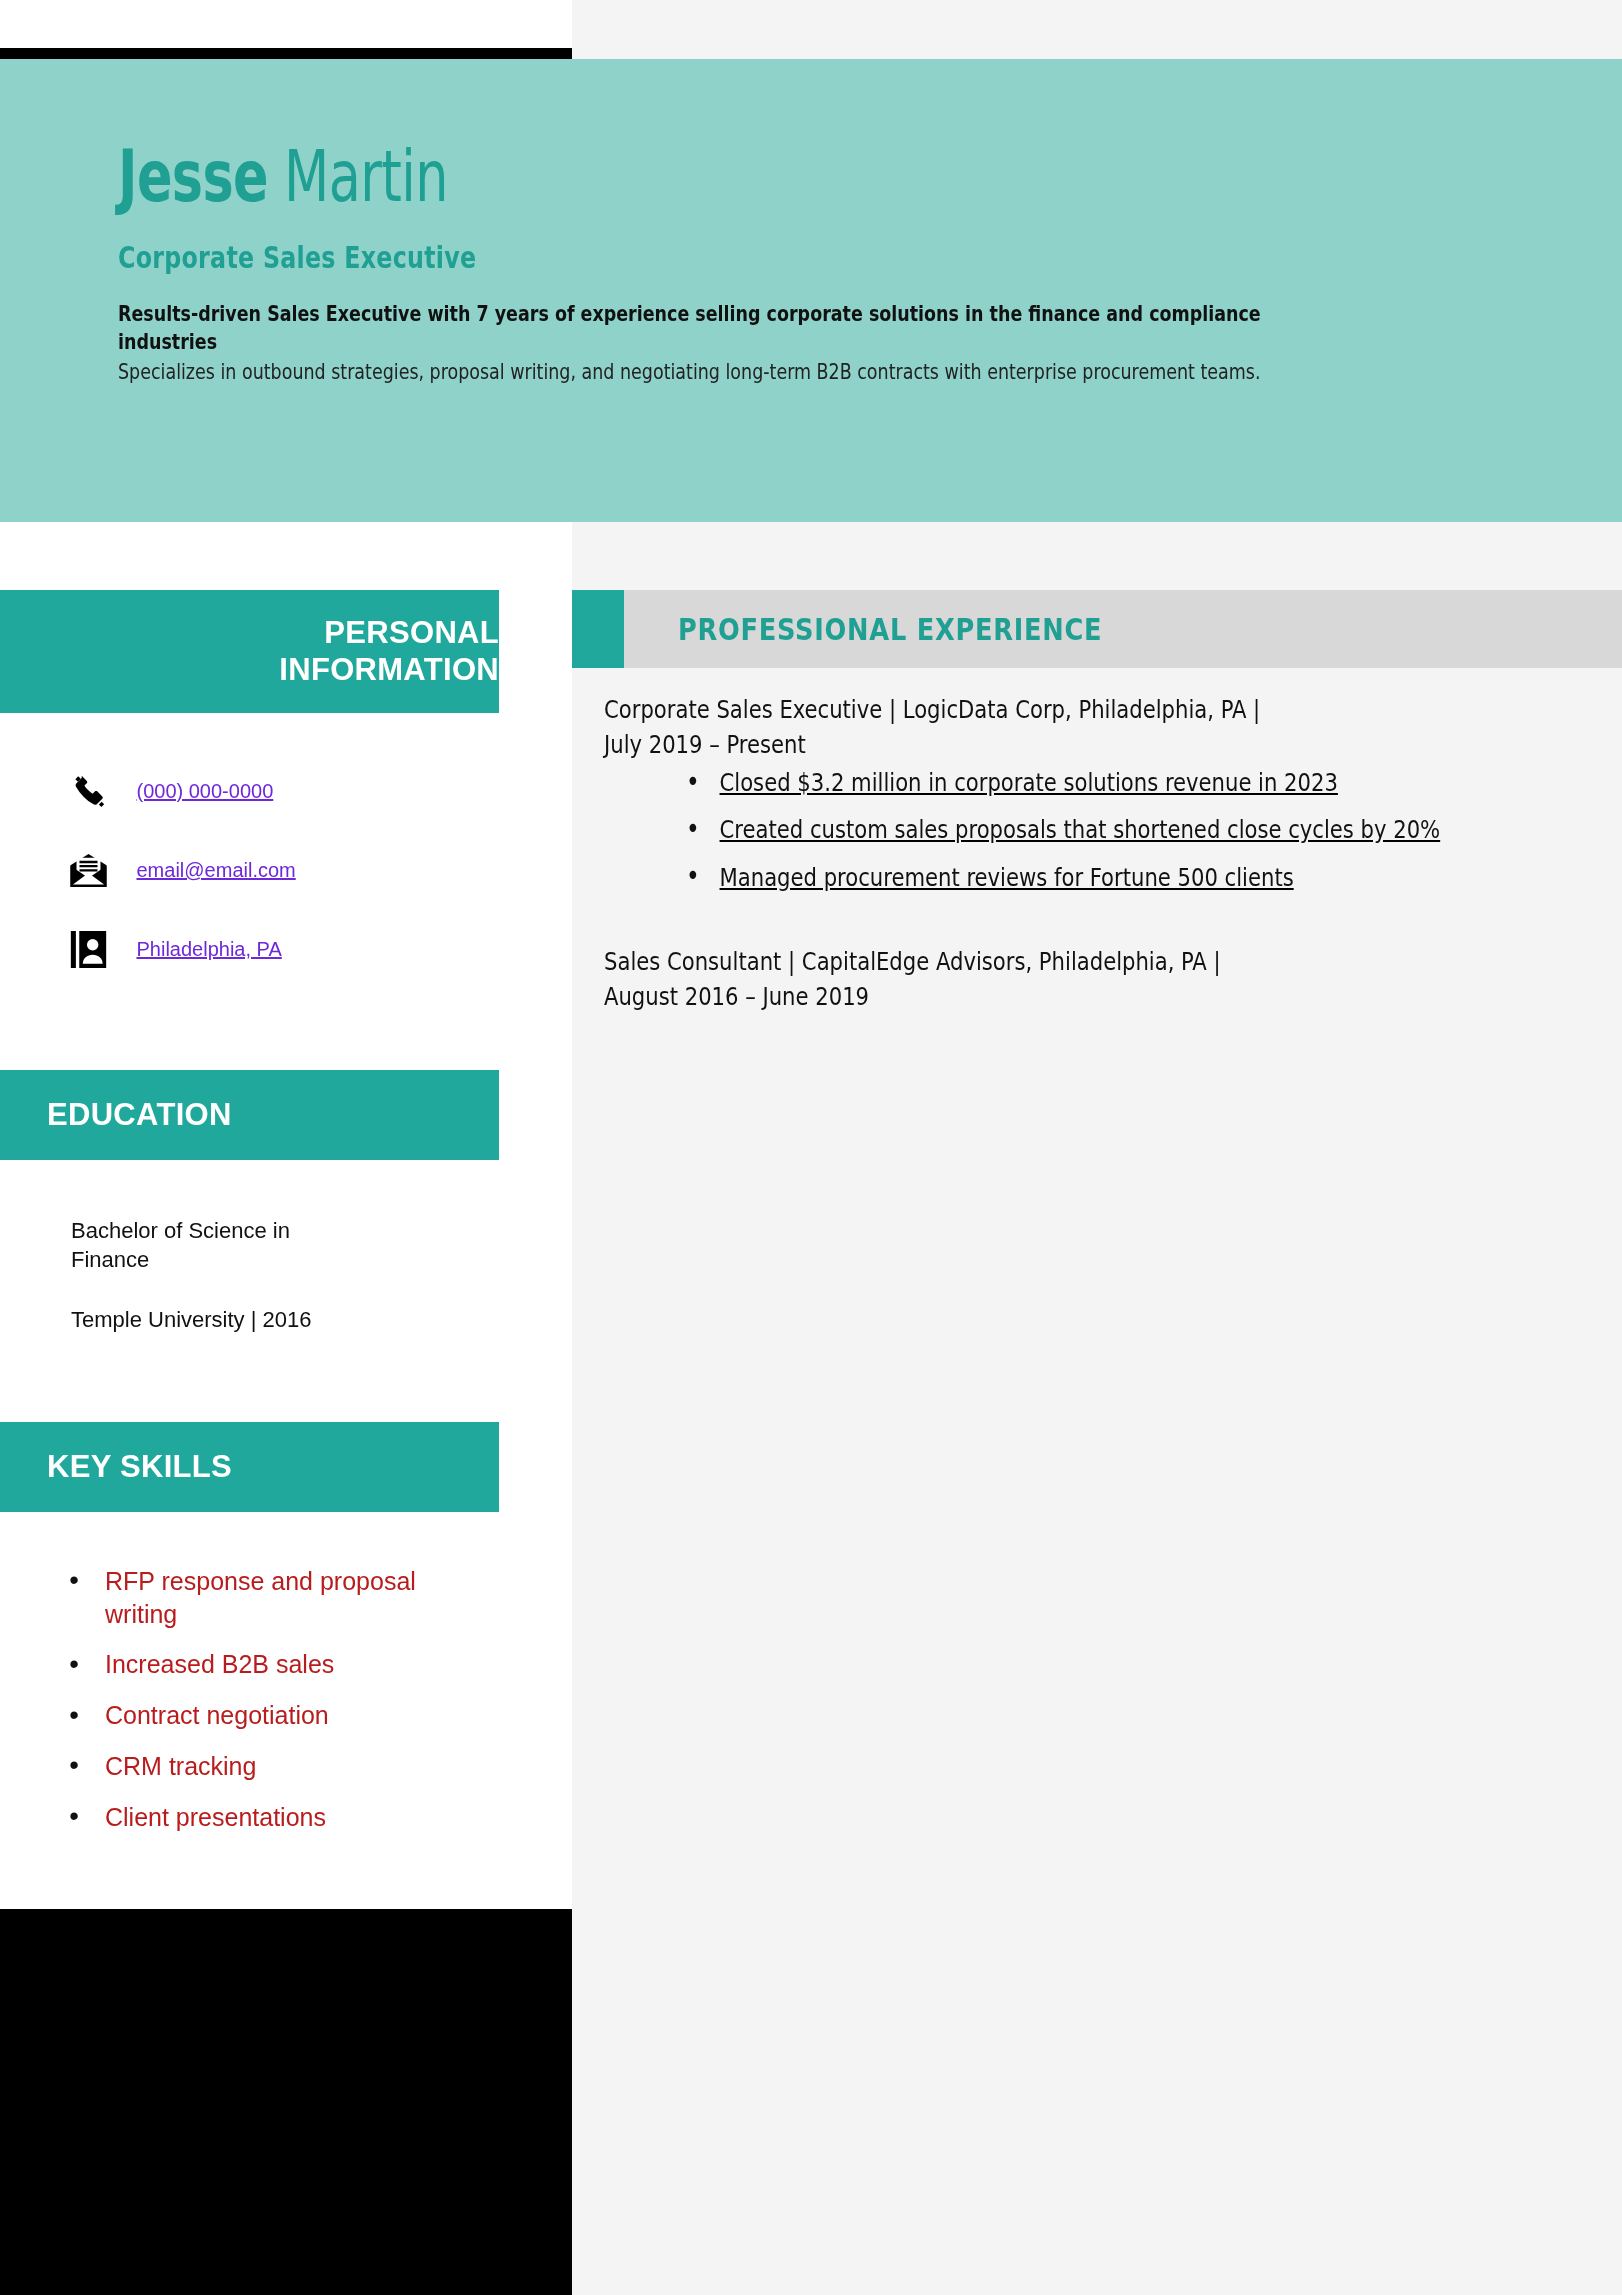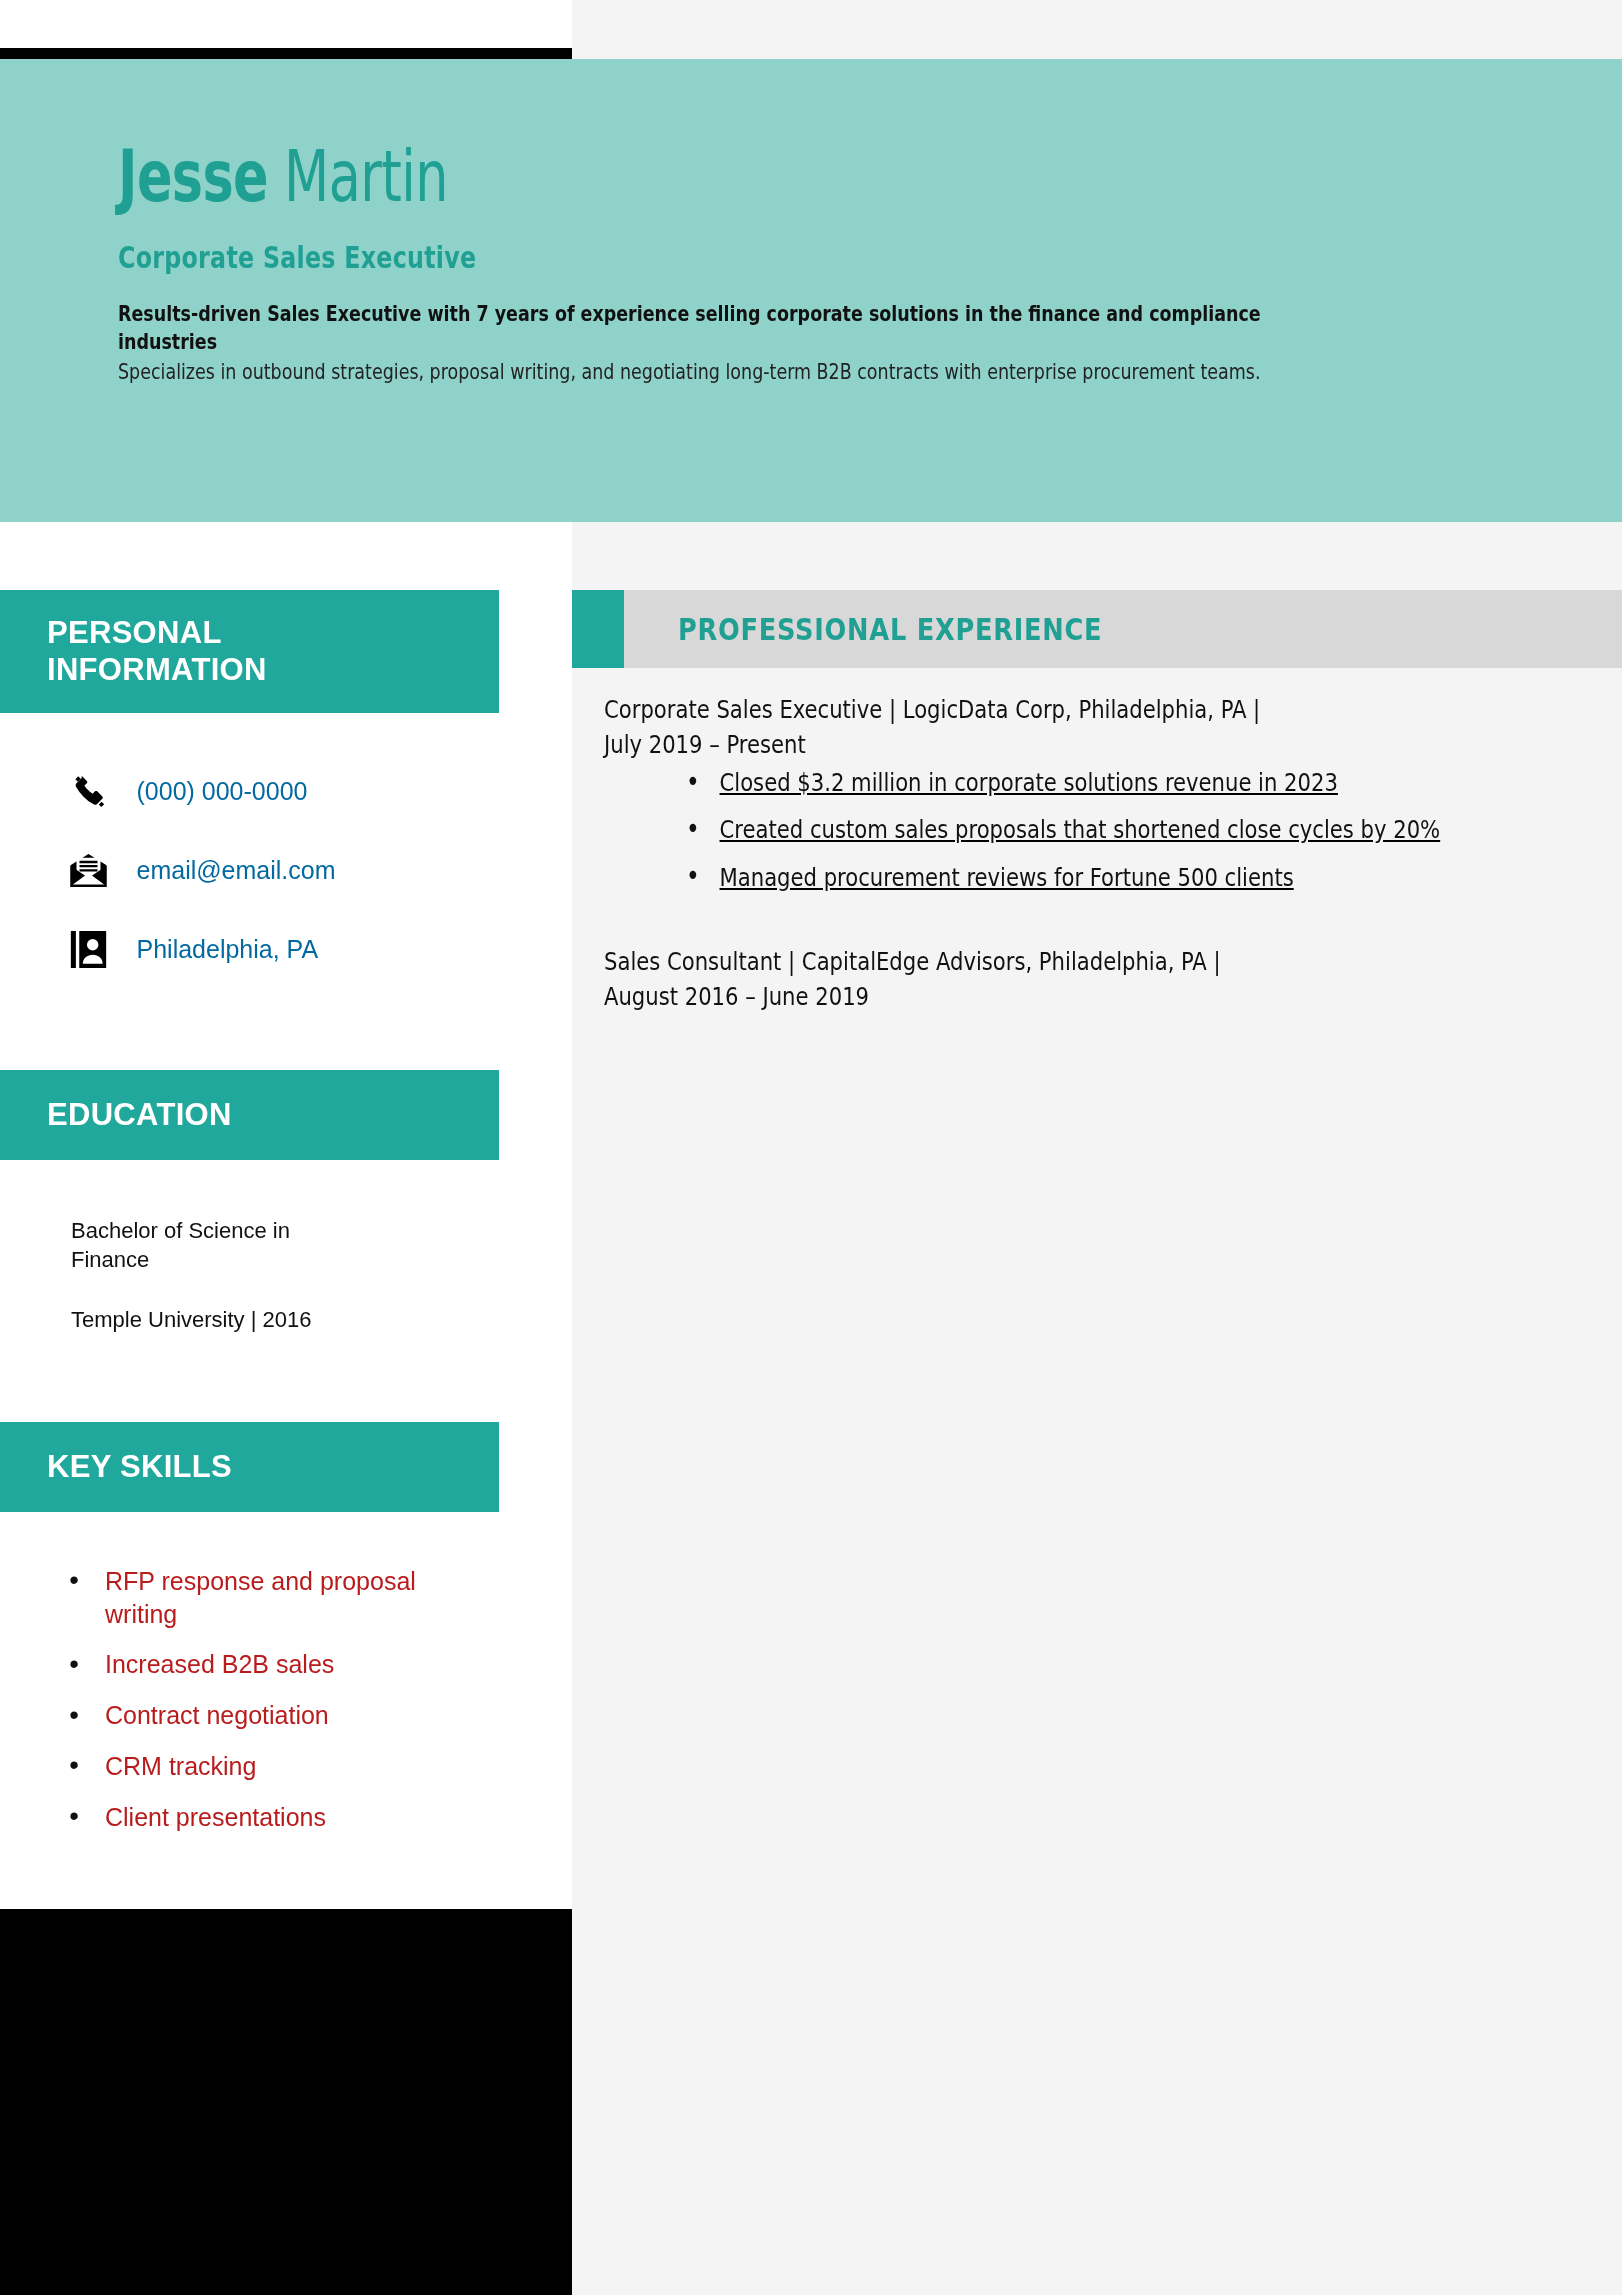--- a/index.html
+++ b/index.html
@@ -77,21 +77,21 @@
 
   .contact-row {
     display:flex; align-items:center; margin-bottom:38px; padding-left:68px;
   }
   .contact-icon {
     width:41px; height:41px; flex:0 0 41px;
     display:flex; align-items:center; justify-content:center;
     margin-right:27.5px;
   }
   .contact-icon svg { display:block; }
-  .contact-text { font-size:25px; color:#0369a1; }
+  .contact-text { font-size:20px; color:#6d28d9;text-decoration:underline; }
 
   .edu-line { font-size:22px; color:#111111; line-height:1.32; padding-left:71px; }
   .edu-gap { height:31px; }
 
   .skill-list { list-style:none; padding-left:64px; }
   .skill-item {
     position:relative; font-size:25px; color:#b91c1c; line-height:1.30;
     margin-bottom:18.3px; padding-left:41px; max-width:366px;
   }
   .skill-item::before {
@@ -150,21 +150,21 @@
     <div class="banner-inner">
       <div class="name">
         <span class="first">Jesse</span><span>&nbsp;</span><span class="last">Martin</span>
       </div>
       <div class="job-title">Corporate Sales Executive</div>
       <div class="summary-strong">Results-driven Sales Executive with 7 years of experience selling corporate solutions in the finance and compliance industries</div>
       <div class="summary-text">Specializes in outbound strategies, proposal writing, and negotiating long-term B2B contracts with enterprise procurement teams.</div>
     </div>
   </div>
 
-  <div class="side-head two-line" style="top:590px;">
+  <div class="side-head two-line" style="top:590px;text-align:right;">
     <div>PERSONAL</div>
     <div>INFORMATION</div>
   </div>
 
   <div class="side-body" style="top:771px;">
 
     <div class="contact-row">
       <span class="contact-icon">
         <svg width="38" height="38" viewBox="0 0 24 24" fill="#000">
           <path d="M7.4 3.2 4.1 6.5c-.6.6-.7 1.5-.3 2.2 2.6 4.7 6.4 8.5 11.1 11.1.7.4 1.6.3 2.2-.3l3.3-3.3c.4-.4.4-1 0-1.4l-3.2-3.2c-.4-.4-1-.4-1.4 0l-1.5 1.5c-2.1-1.3-3.9-3.1-5.2-5.2L10.6 6.4c.4-.4.4-1 0-1.4L7.4 1.8"></path>

